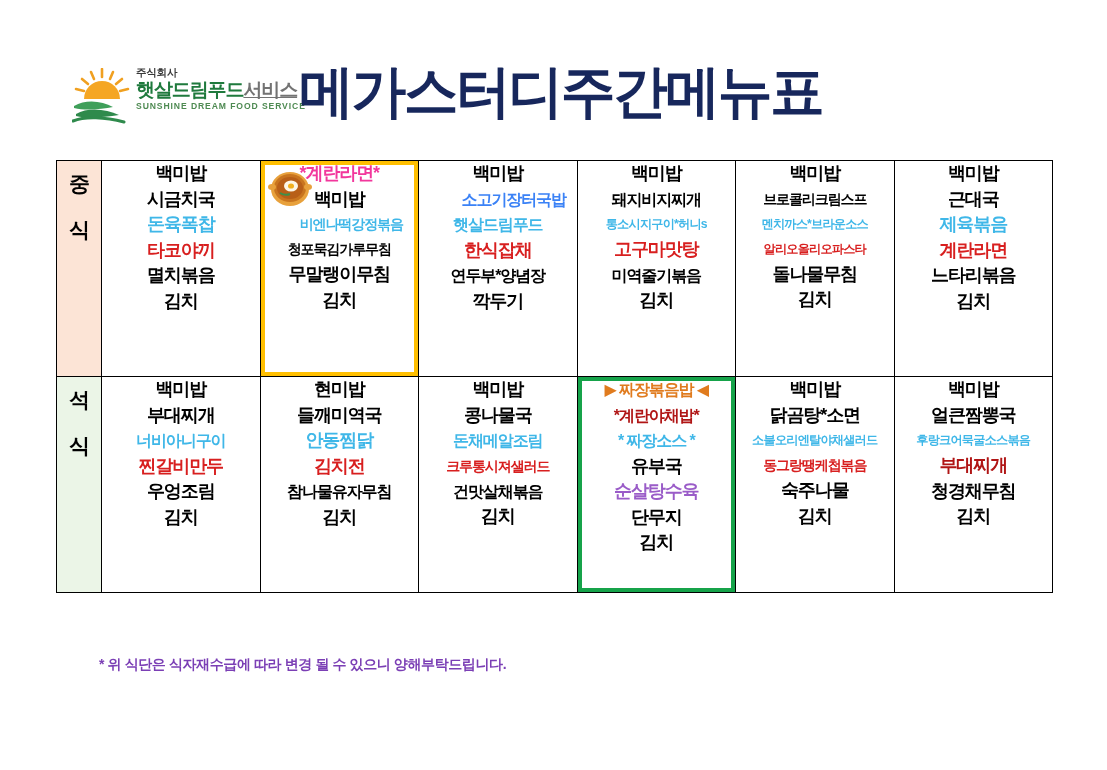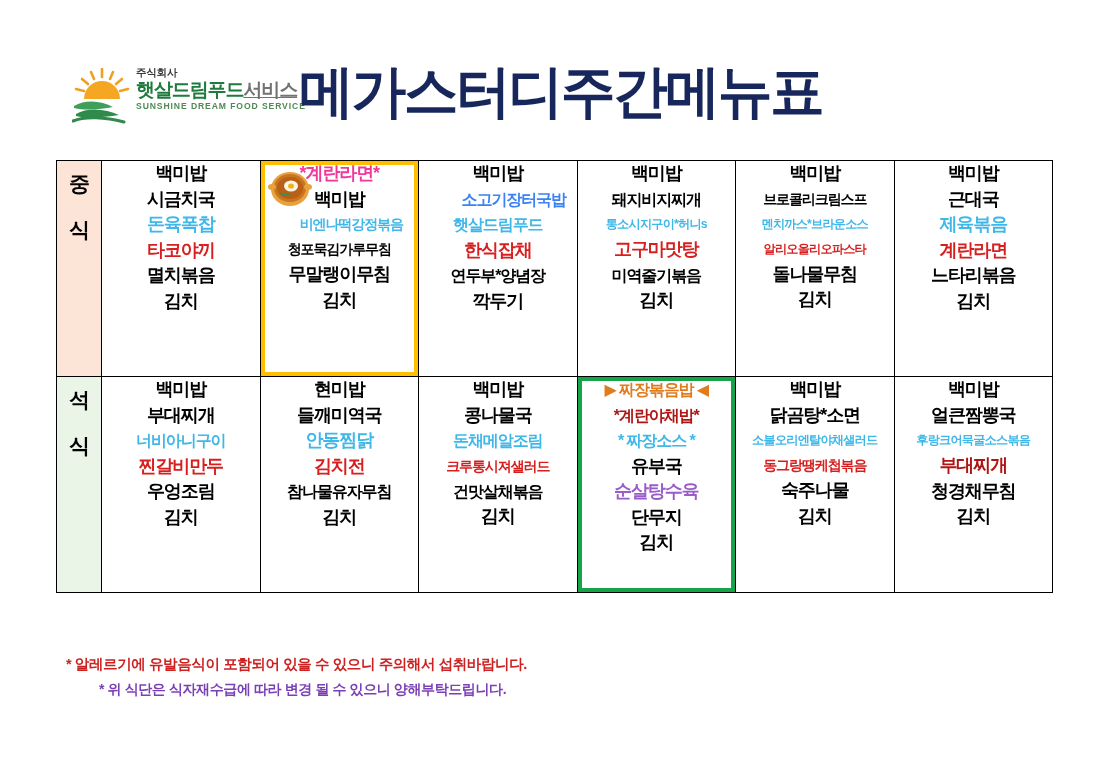--- a/index.html
+++ b/index.html
@@ -365,15 +365,14 @@
           <div class="dish sz-xs" style="color: rgb(63, 183, 232);">후랑크어묵굴소스볶음</div>
           <div class="dish" style="color: rgb(176, 21, 21);">부대찌개</div>
           <div class="dish" style="color: rgb(0, 0, 0);">청경채무침</div>
           <div class="dish" style="color: rgb(0, 0, 0);">김치</div>
         </td>
     </tr>
   </tbody>
 </table>
 
 <div id="footer-notes">
-  <div class="note note-1">* 알레르기에 유발음식이 포함되어 있을 수 있으니 주의해서 섭취바랍니다.</div>
   <div class="note note-2">* 위 식단은 식자재수급에 따라 변경 될 수 있으니 양해부탁드립니다.</div>
 </div>
 
 </body></html>

